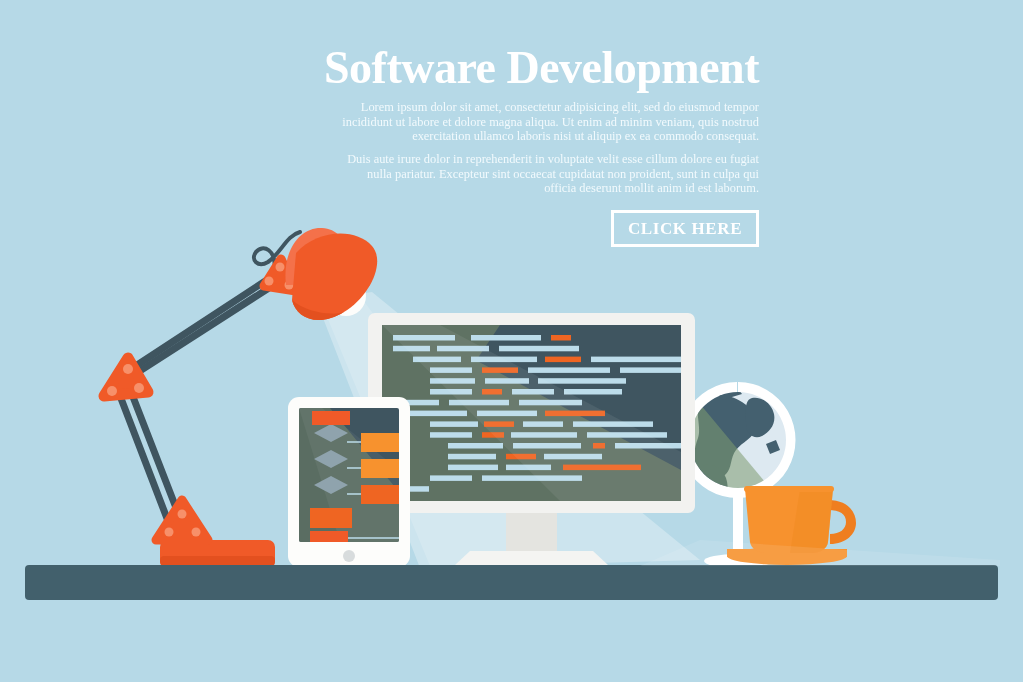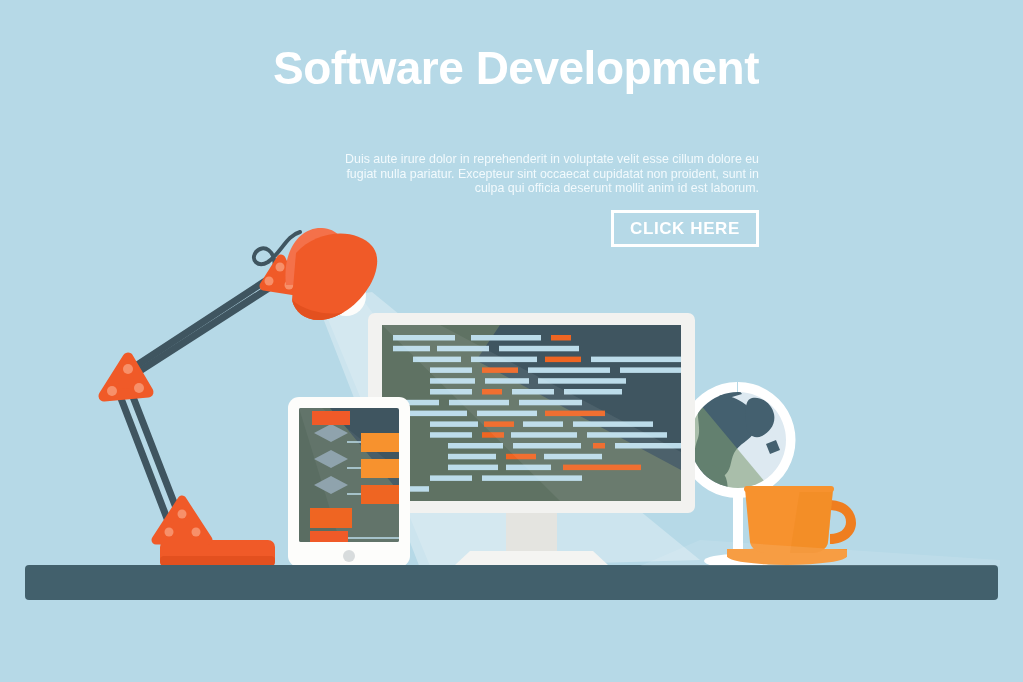--- a/index.html
+++ b/index.html
@@ -1,21 +1,21 @@
 <!DOCTYPE html>
 <html><head>
 <meta charset="utf-8">
 <style>
   html,body{margin:0;padding:0;}
   body{
     width:1023px;height:682px;overflow:hidden;
     font-family:"Liberation Sans", sans-serif;
     background:#b6d9e7;
   }
-  #stage{position:relative;width:809px;height:682px;background:#0f172a;}
+  #stage{position:relative;width:809px;height:682px;background:#0f172a;font-family:Liberation Serif, serif;}
   #art{position:absolute;left:0;top:0;}
   .txt{position:absolute;color:#ffffff;}
   #title{
     right:50px;top:44px;
     font-size:46px;font-weight:bold;letter-spacing:-0.5px;
     line-height:1.05;text-align:right;white-space:nowrap;
   }
   .para{
     right:50px;width:420px;text-align:right;
     font-size:12.4px;line-height:14.6px;color:#f2fafd;
@@ -240,18 +240,19 @@
       </g>
 
       <rect x="25" y="565" width="973" height="35" rx="4" fill="#42606c"></rect>
 
       <polygon points="700,540 1000,560 1000,566 640,566" fill="#ffffff" opacity="0.10"></polygon>
     </g>
   </svg>
 
   <div class="txt" id="title">Software Development</div>
 
+  <div class="txt para" id="para1">Lorem ipsum dolor sit amet, consectetur adipisicing elit, sed do eiusmod tempor incididunt ut labore et dolore magna aliqua. Ut enim ad minim veniam, quis nostrud exercitation ullamco laboris nisi ut aliquip ex ea commodo consequat.</div>
 
   <div class="txt para" id="para2">Duis aute irure dolor in reprehenderit in voluptate velit esse cillum dolore eu fugiat nulla pariatur. Excepteur sint occaecat cupidatat non proident, sunt in culpa qui officia deserunt mollit anim id est laborum.</div>
 
   <div id="cta">CLICK HERE</div>
 
 </div>
 
 </body></html>

